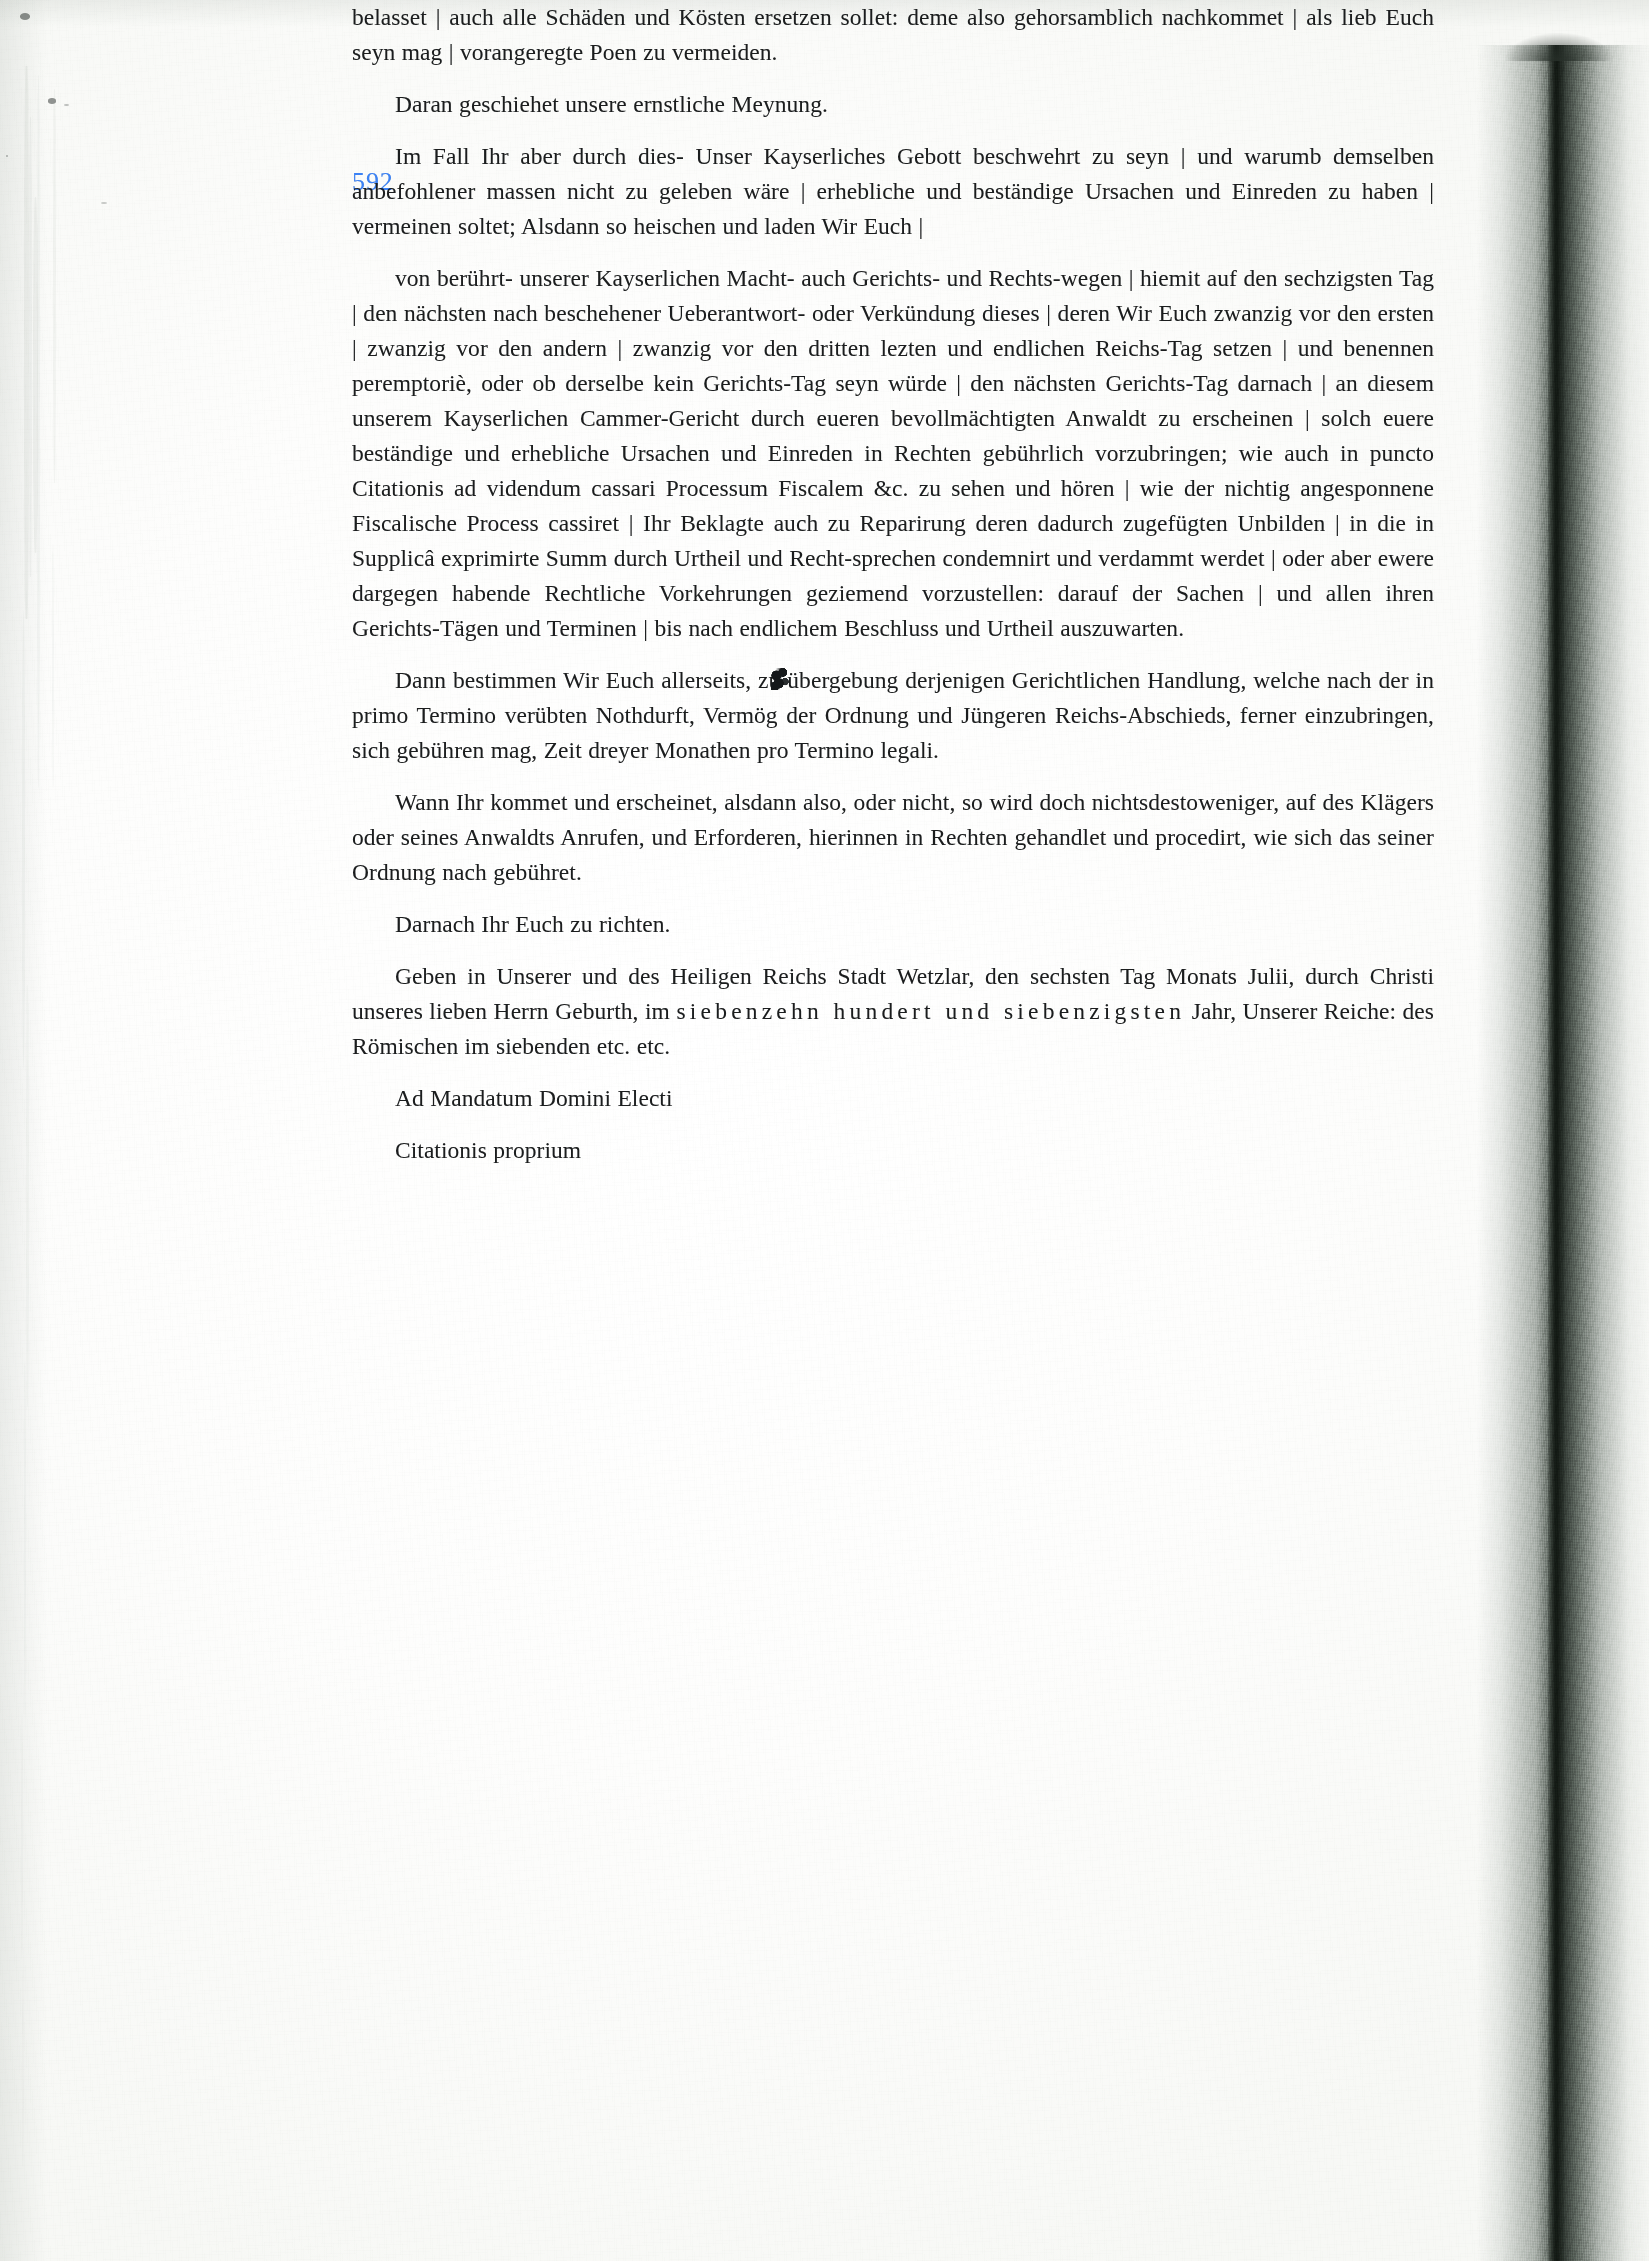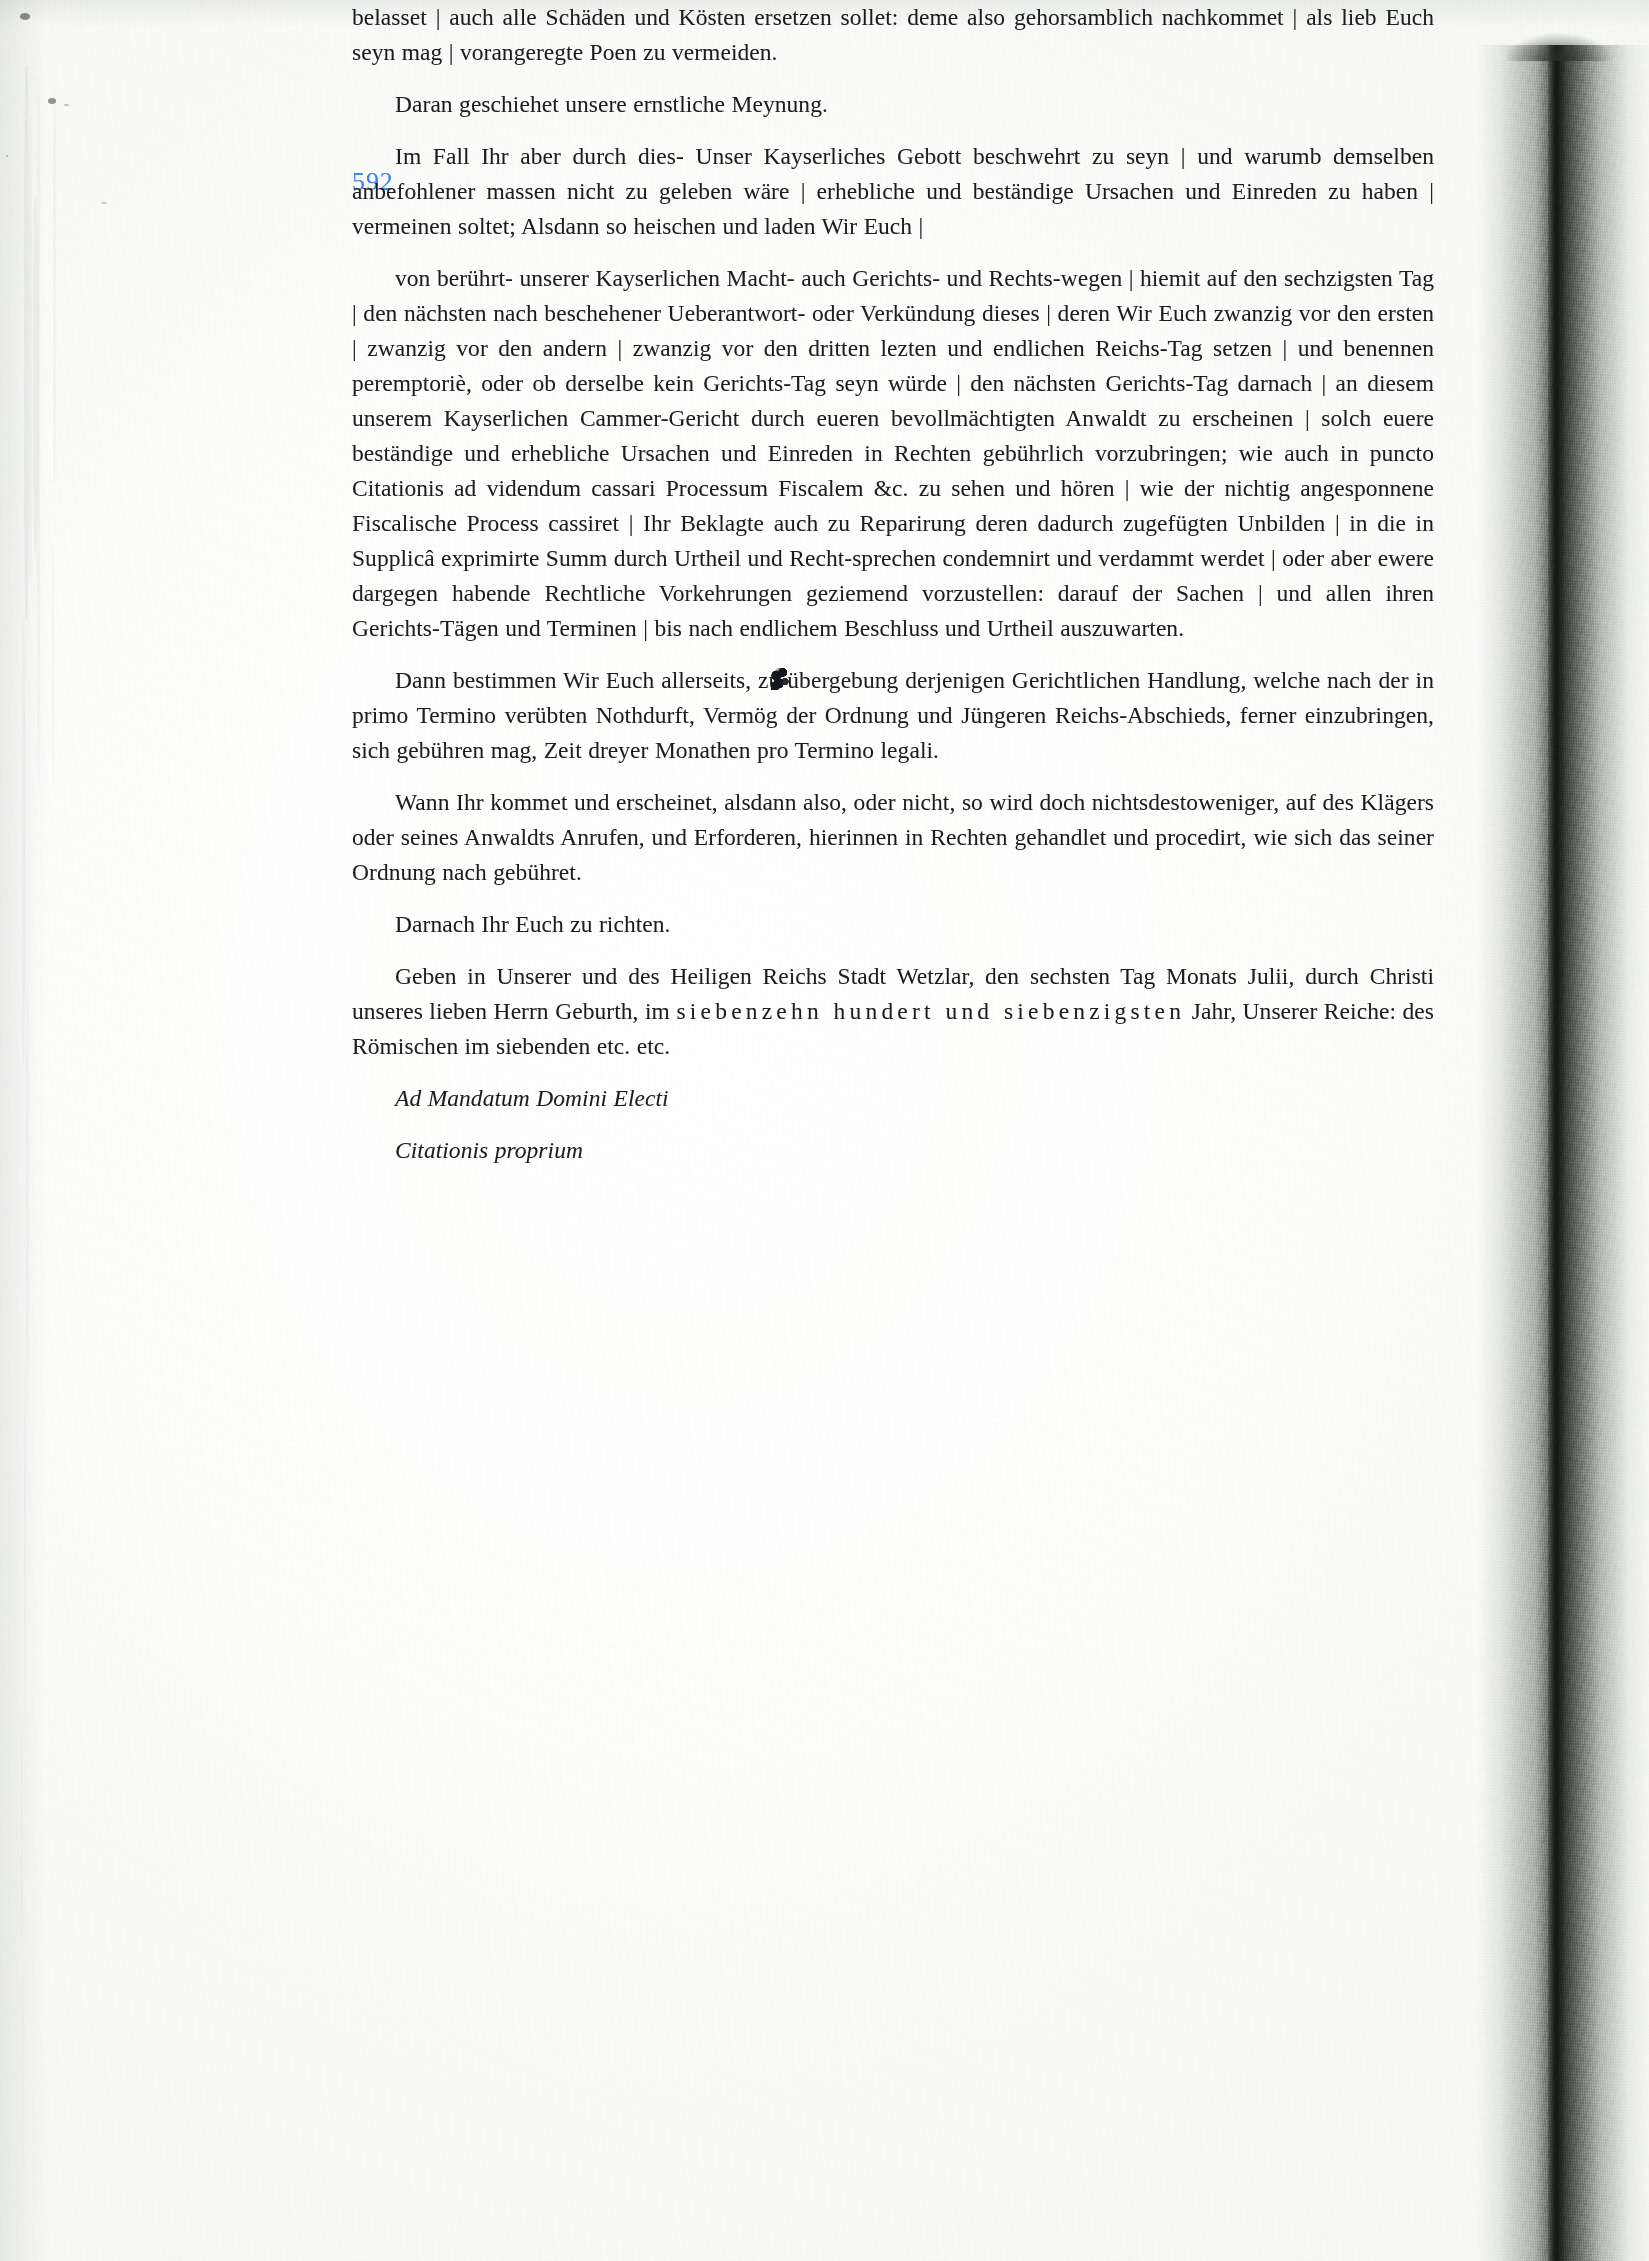--- a/index.html
+++ b/index.html
@@ -151,21 +151,20 @@
       radial-gradient(circle at 40% 70%, #15181a 0 26%, rgba(0,0,0,0) 28%),
       radial-gradient(circle at 74% 62%, #2a2e30 0 18%, rgba(0,0,0,0) 20%),
       radial-gradient(circle at 18% 84%, #15181a 0 18%, rgba(0,0,0,0) 20%),
       linear-gradient(104deg, rgba(0,0,0,0) 20%, rgba(21,24,26,.85) 42%, rgba(0,0,0,0) 58%);
     pointer-events: none;
   }
   .sig {
     text-indent: 43px;
     text-align: center;
     text-align-last: left;
-    font-style: italic;
   }
   
   .para, #folio { text-shadow: 0 0 0.5px rgba(30,34,32,.18); }
 </style>
 </head>
 <body>
 
 <div id="page">
 
   <div id="paper-field"></div>

